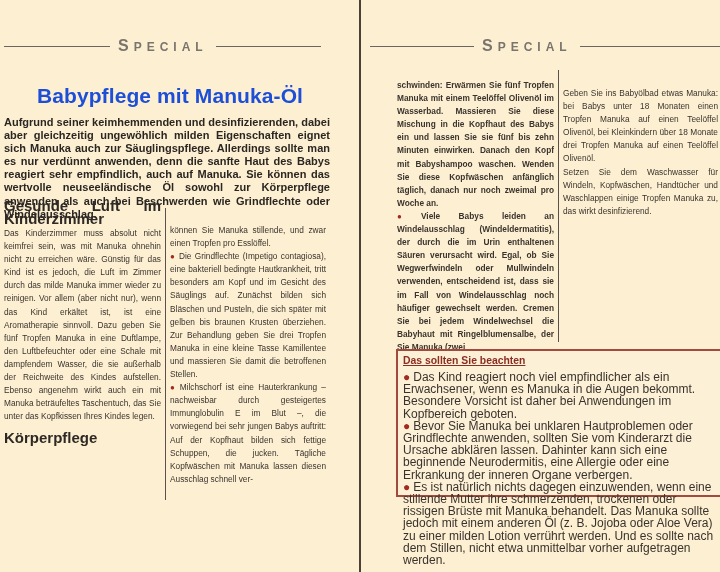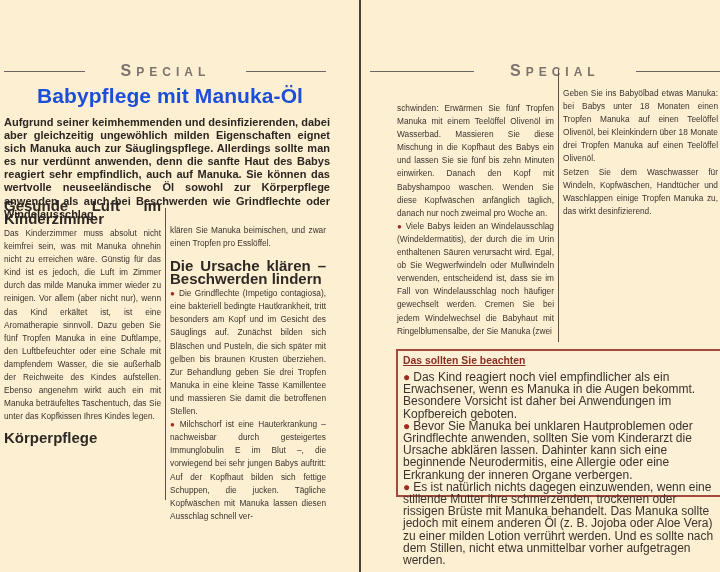--- a/index.html
+++ b/index.html
@@ -12,22 +12,22 @@
   }
   .spine {
     position: absolute; left: 359px; top: 0; width: 2px; height: 572px;
     background: #4a4239;
   }
   .page { position: absolute; top: 0; height: 572px; }
   .page-left { left: 0; width: 359px; }
   .page-right { left: 361px; width: 359px; }
 
   .special-header {
-    position: absolute; top: 61px; height: 20px;
-    display: flex; align-items: center; gap: 28px;
+    position: absolute; top: 36px; height: 20px;
+    display: flex; align-items: center;
   }
   .special-header .rule { height: 1px; background: #6d6660; }
   .special-header .label {
     font-family: "Liberation Sans", sans-serif;
     font-weight: bold; color: #7b746d;
     letter-spacing: 5px; font-size: 12px; padding: 0 8px; white-space: nowrap;
   }
   .special-header .label .cap { font-size: 16px; }
   .page-left .special-header { left: 4px; width: 322px; }
   .page-left .special-header .rule.l { width: 106px; }
@@ -56,21 +56,21 @@
     margin: 0 0 2px 0;
   }
   .col .bullet { color: #a32a1f; font-size: 8px; margin-right: 3px; }
 
   .lcol1 { left: 4px; top: 199px; width: 157px; }
   .lcol2 { left: 170px; top: 224px; width: 156px; }
   .vrule { position: absolute; width: 1px; background: #5a524a; }
   .vrule-left { left: 165px; top: 208px; height: 292px; }
   .vrule-right { left: 197px; top: 70px; height: 272px; }
 
-  .rcol1 { left: 36px; top: 102px; width: 157px; }
+  .rcol1 { left: 36px; top: 79px; width: 157px; font-weight: bold; }
   .rcol2 { left: 202px; top: 87px; width: 155px; }
 
   .notice {
     position: absolute; left: 35px; top: 349px; width: 326px; height: 148px;
     border: 2px solid #a34a3f; background: #fcf0d6;
     padding: 4px 4px 0 5px;
   }
   .notice h3 {
     color: #8a2e22; font-size: 10.4px; font-weight: bold; margin-bottom: 5px; text-decoration: underline;
   }
@@ -94,22 +94,21 @@
 
   <div class="col lcol1">
     <h3>Gesunde Luft im Kinderzimmer</h3>
     <p>Das Kinderzimmer muss absolut nicht keimfrei sein, was mit Manuka ohnehin nicht zu erreichen wäre. Günstig für das Kind ist es jedoch, die Luft im Zimmer durch das milde Manuka immer wieder zu reinigen. Vor allem (aber nicht nur), wenn das Kind erkältet ist, ist eine Aromatherapie sinnvoll. Dazu geben Sie fünf Tropfen Manuka in eine Duftlampe, den Luftbefeuchter oder eine Schale mit dampfendem Wasser, die sie außerhalb der Reichweite des Kindes aufstellen. Ebenso angenehm wirkt auch ein mit Manuka beträufeltes Taschentuch, das Sie unter das Kopfkissen Ihres Kindes legen.</p>
     <h3 style="margin-top:8px">Körperpflege</h3>
   </div>
 
   <div class="vrule vrule-left"></div>
 
   <div class="col lcol2">
-    <p>klären Sie Manuka beimischen, und zwar einen Tropfen pro Esslöffel.</p>
-    <h3 style="margin-top:9px">Die Ursache klären – Beschwerden lindern</h3>
+    <p>können Sie Manuka stillende, und zwar einen Tropfen pro Esslöffel.</p>
     <p><span class="bullet">●</span><span>Die Grindflechte (Impetigo contagiosa), eine bakteriell bedingte Hautkrankheit, tritt besonders am Kopf und im Gesicht des Säuglings auf. Zunächst bilden sich Bläschen und Pusteln, die sich später mit gelben bis braunen Krusten überziehen. Zur Behandlung geben Sie drei Tropfen Manuka in eine kleine Tasse Kamillentee und massieren Sie damit die betroffenen Stellen.</span></p>
     <p><span class="bullet">●</span><span>Milchschorf ist eine Hauterkrankung – nachweisbar durch gesteigertes Immunglobulin E im Blut –, die vorwiegend bei sehr jungen Babys auftritt: Auf der Kopfhaut bilden sich fettige Schuppen, die jucken. Tägliche Kopfwäschen mit Manuka lassen diesen Ausschlag schnell ver-</span></p>
   </div>
 </div>
 
 <div class="page page-right">
   <div class="special-header">
     <div class="rule l"></div>
     <div class="label"><span class="cap">S</span><span>PECIAL</span></div>
     <div class="rule r"></div>

